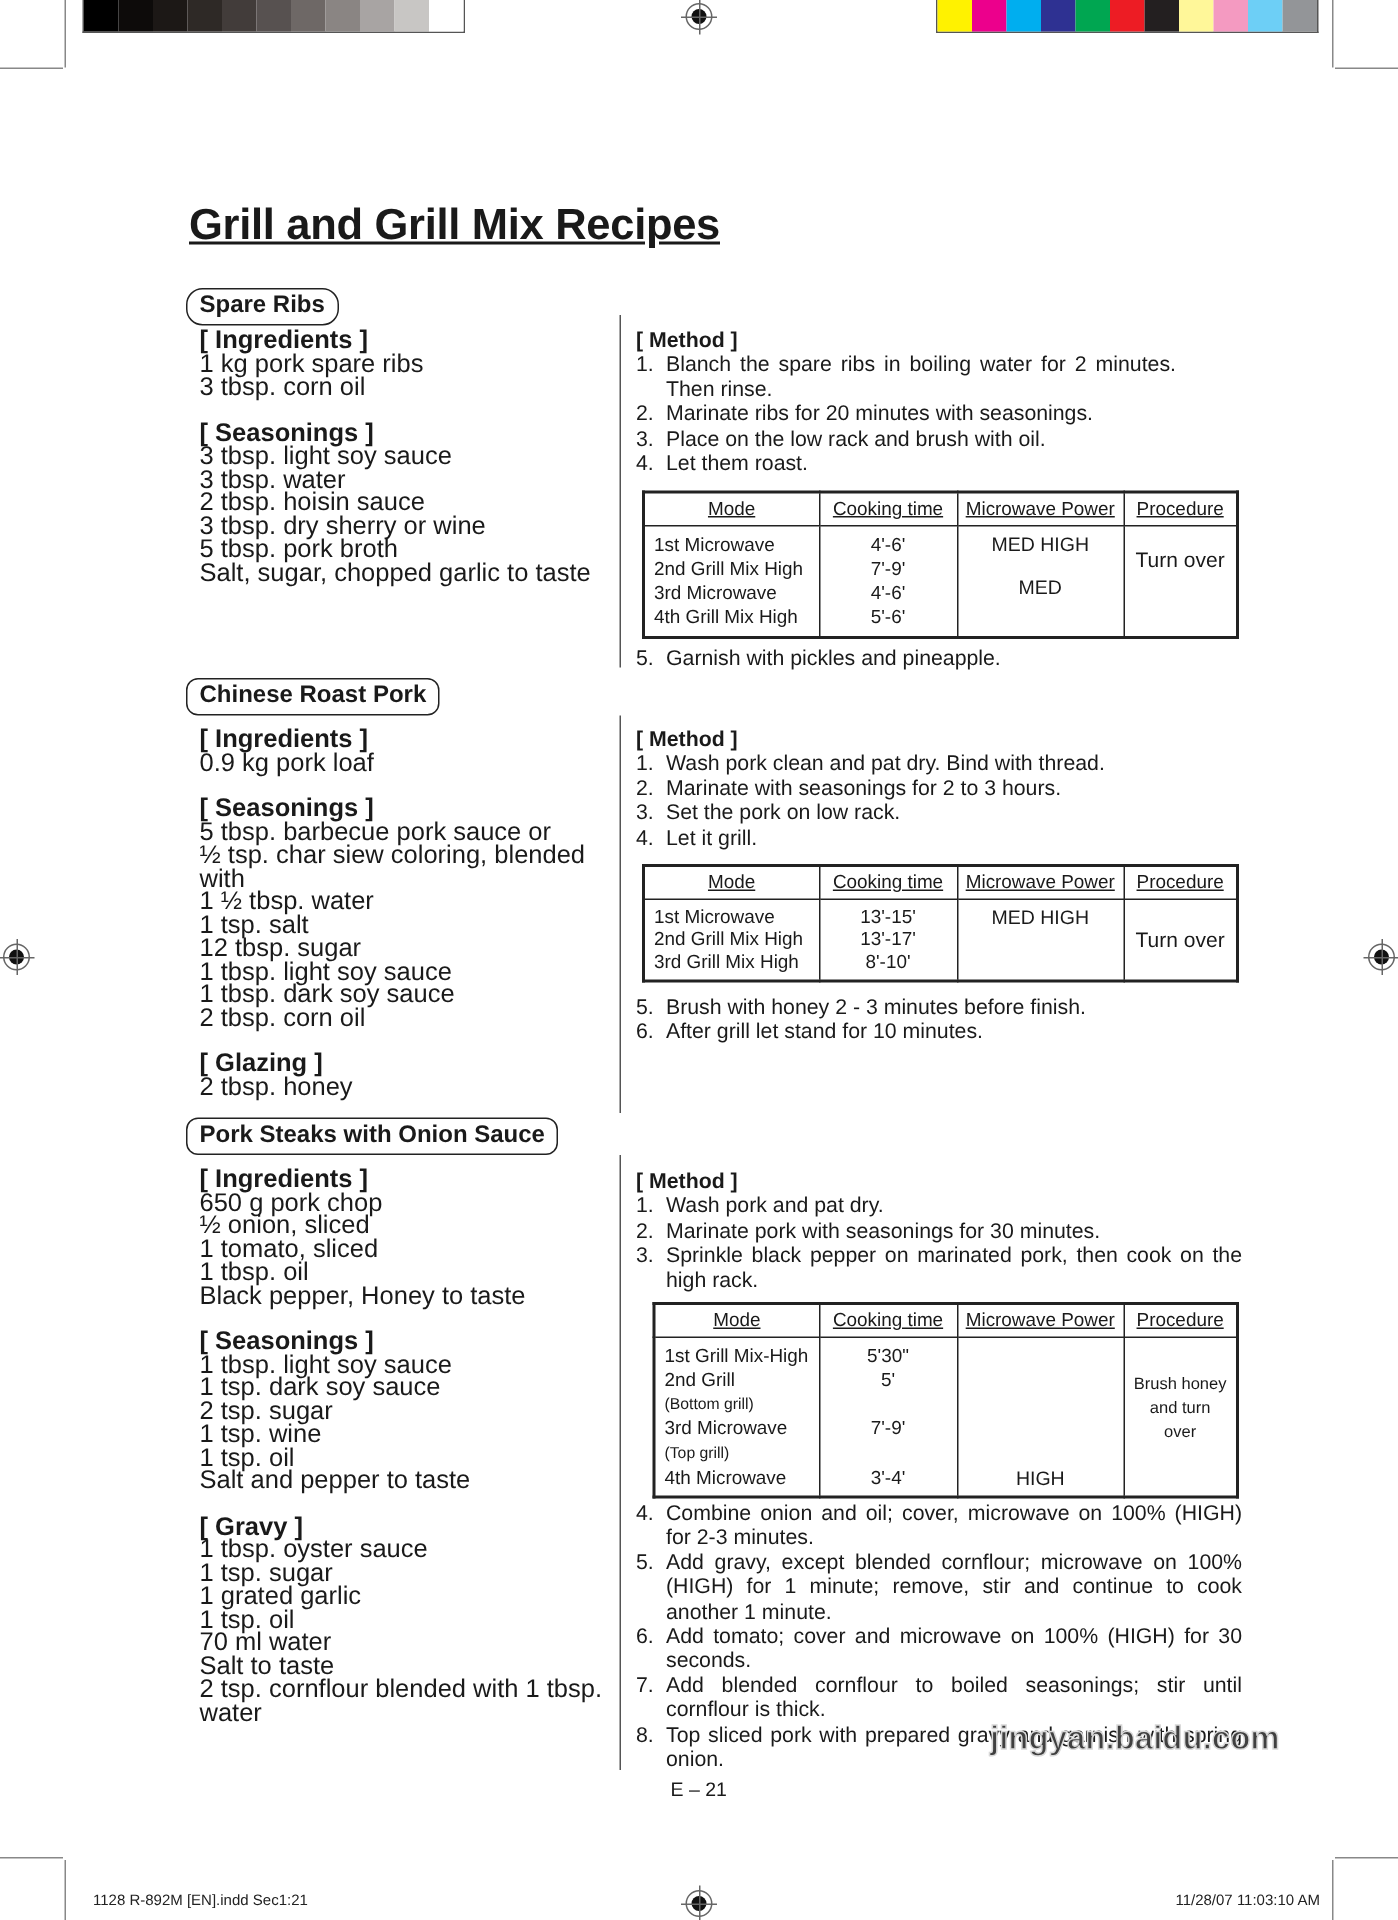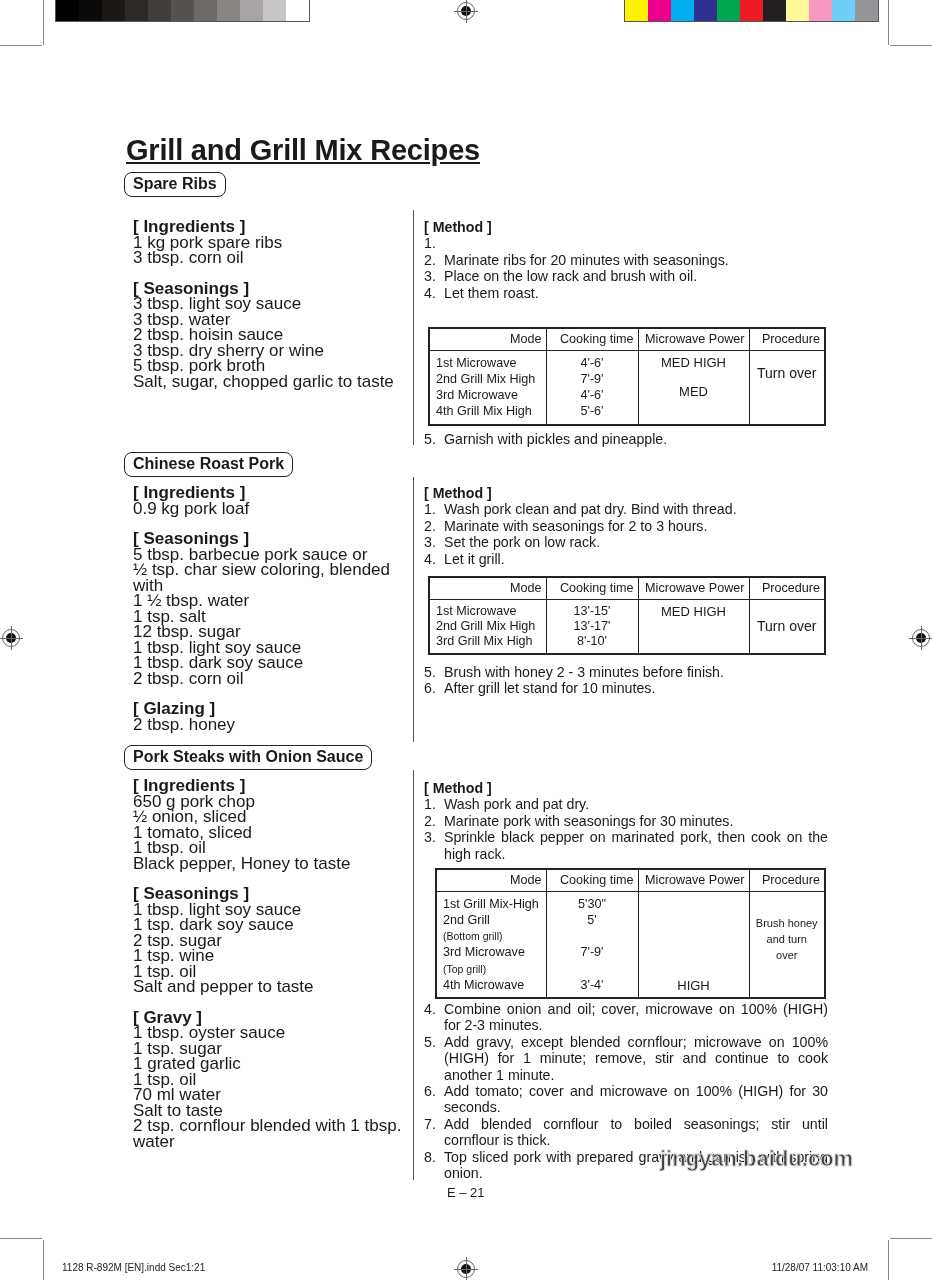--- a/index.html
+++ b/index.html
@@ -27,21 +27,21 @@
 
   .vline { position: absolute; left: 413px; width: 1px; background: #555; }
 
   .right-col { position: absolute; left: 424px; width: 404px; font-size: 14.2px; line-height: 16.4px; }
   .right-col .hd { font-weight: bold; }
   .step { display: flex; }
   .step .num { width: 20px; flex: none; }
   .step .txt { flex: 1; text-align: justify; }
 
   table.ct { position: absolute; border-collapse: collapse; border: 2px solid #222; font-size: 12.6px; }
-  table.ct th { font-weight: normal; border: 1.5px solid #222; height: 22px; padding: 0 4px; text-align: right; white-space: nowrap; }
+  table.ct th { font-weight: normal; border: 1.5px solid #222; height: 22px; padding: 0 4px; text-align: center; white-space: nowrap; text-decoration: underline; }
   table.ct td { border-left: 1.5px solid #222; border-right: 1.5px solid #222; vertical-align: top; padding: 4px 6px; line-height: 16.3px; }
   table.ct td.c { text-align: center; }
   table.ct td.mid { vertical-align: middle; text-align: center; font-size: 14px; }
   .small { font-size: 10.5px; }
 
   .page-num { position: absolute; left: 447px; top: 1185px; font-size: 13px; }
 
   .footer { position: absolute; top: 1262px; font-size: 10px; color: #222; }
 
   .watermark { position: absolute; left: 660px; top: 1150px; color: #e6e6e6; font-weight: bold; }
@@ -94,39 +94,40 @@
 <div class="crop" style="left:0; top:45px; width:42px; height:1px;"></div>
 <div class="crop" style="left:888px; top:0; width:1px; height:45px;"></div>
 <div class="crop" style="left:890px; top:45px; width:42px; height:1px;"></div>
 <div class="crop" style="left:43px; top:1240px; width:1px; height:40px;"></div>
 <div class="crop" style="left:0; top:1238px; width:42px; height:1px;"></div>
 <div class="crop" style="left:888px; top:1240px; width:1px; height:40px;"></div>
 <div class="crop" style="left:890px; top:1238px; width:42px; height:1px;"></div>
 
 <h1 class="page-title">Grill and Grill Mix Recipes</h1>
 
-<div class="recipe-title" style="top:172px;">Spare Ribs</div>
+<div class="recipe-title" style="top:192px;border-radius:11px;">Spare Ribs</div>
 <div class="left-col" style="top:219px;">
   <div class="hd">[ Ingredients ]</div>
   <div>1 kg pork spare ribs</div>
   <div>3 tbsp. corn oil</div>
   <div class="gap"></div>
   <div class="hd">[ Seasonings ]</div>
   <div>3 tbsp. light soy sauce</div>
   <div>3 tbsp. water</div>
   <div>2 tbsp. hoisin sauce</div>
   <div>3 tbsp. dry sherry or wine</div>
   <div>5 tbsp. pork broth</div>
   <div>Salt, sugar, chopped garlic to taste</div>
 </div>
 <div class="vline" style="top:210px; height:235px;"></div>
 <div class="right-col" style="top:219px;">
   <div class="hd">[ Method ]</div>
   <div class="step">
       <span class="num">1.</span>
+      <span class="txt" style="max-width:340px">Blanch the spare ribs in boiling water for 2 minutes. Then rinse.</span>
     </div>
   <div class="step">
       <span class="num">2.</span>
       <span class="txt">Marinate ribs for 20 minutes with seasonings.</span>
     </div>
   <div class="step">
       <span class="num">3.</span>
       <span class="txt">Place on the low rack and brush with oil.</span>
     </div>
   <div class="step">
@@ -346,13 +347,13 @@
     </div>
 </div>
 
 <div class="page-num">E – 21</div>
 
 <div class="watermark">
   <div class="wm-url">jingyan.baidu.com</div>
 </div>
 
 <div class="footer" style="left:62px;">1128 R-892M [EN].indd   Sec1:21</div>
-<div class="footer" style="right:64px;">11/28/07   11:03:10 AM</div>
+<div class="footer" style="right:52px;">11/28/07   11:03:10 AM</div>
 
 </body></html>

